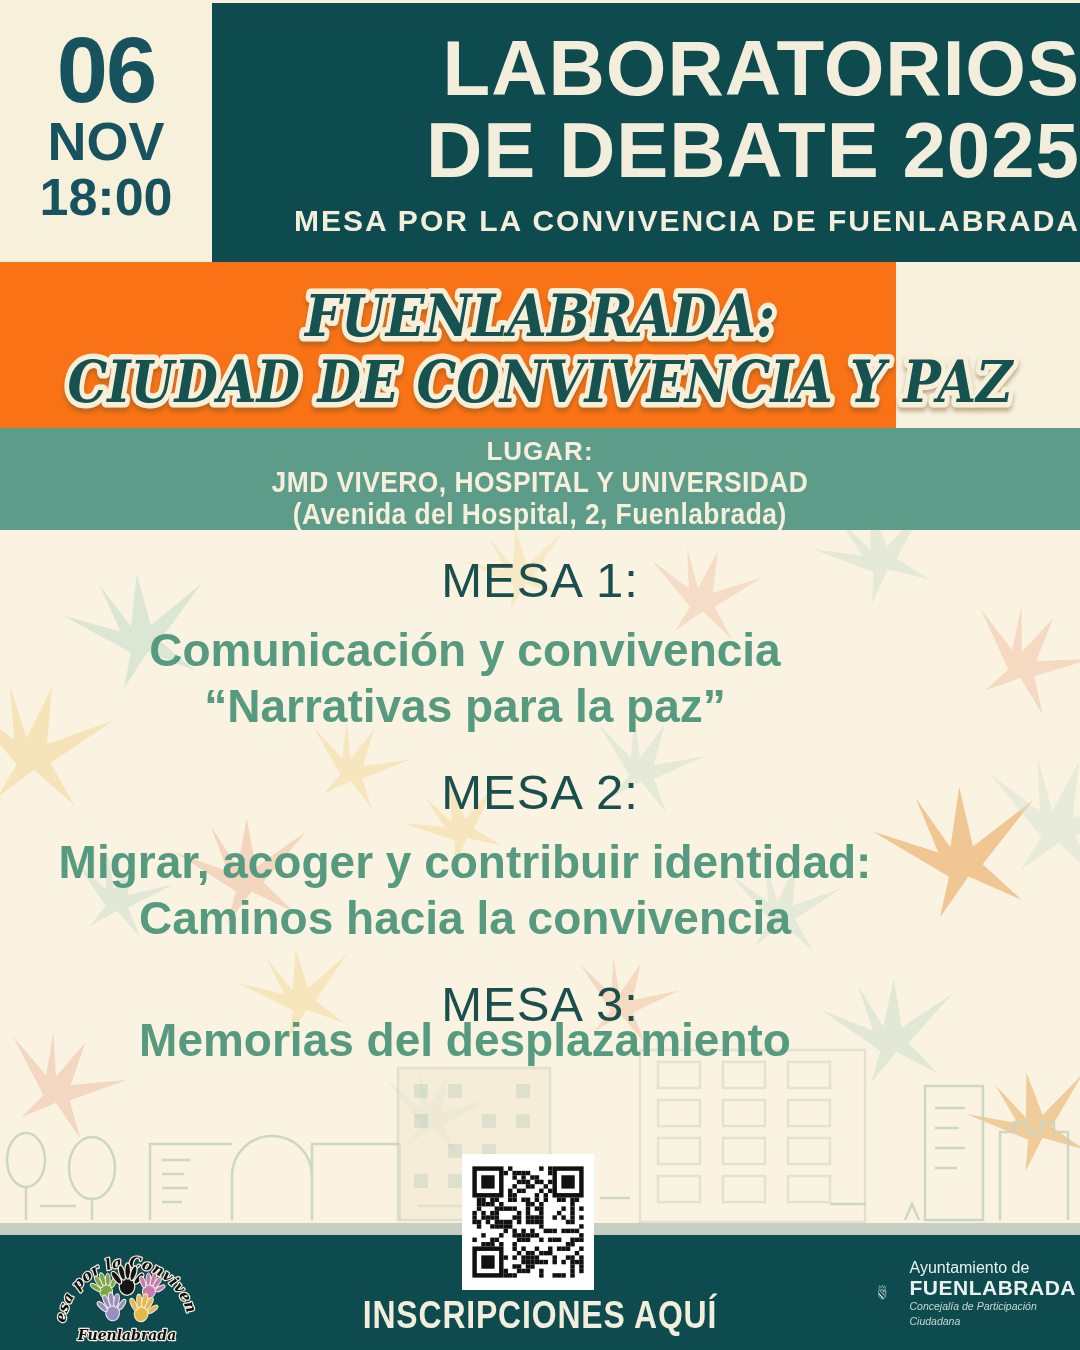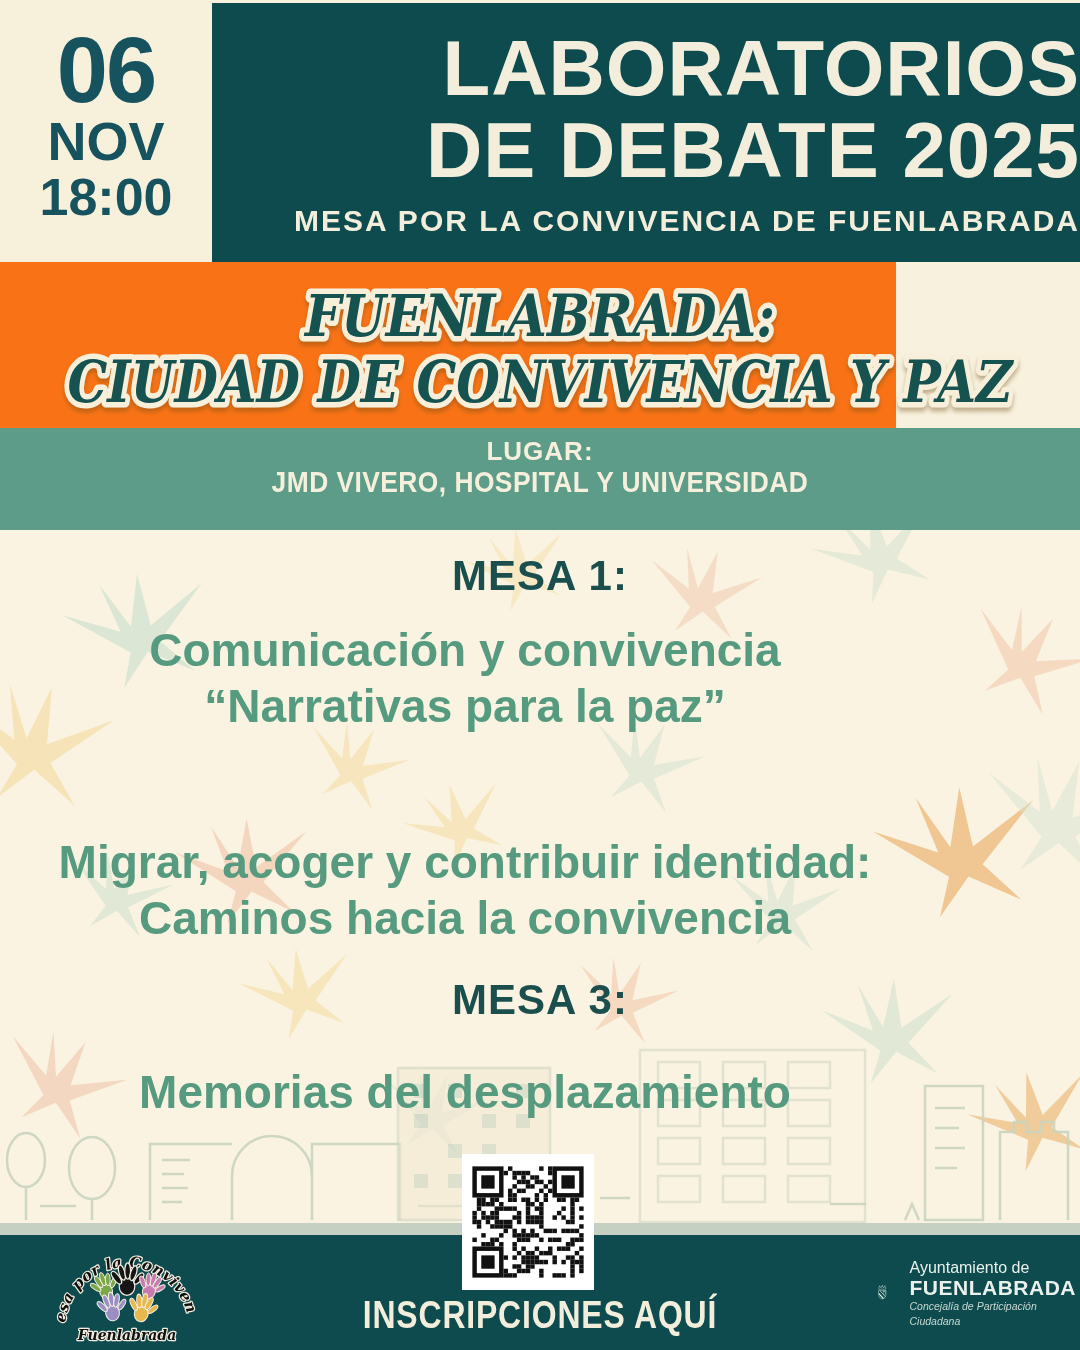--- a/index.html
+++ b/index.html
@@ -28,21 +28,21 @@
   .green-band{left:0;top:428px;width:1080px;height:102px;background:#5d9c88;color:#f6efdc;
               text-align:center;padding-top:8px;box-sizing:border-box;}
   .g-label{font-size:26px;font-weight:bold;line-height:30px;letter-spacing:1px;}
   .g-line{font-size:30px;font-weight:bold;line-height:32px;letter-spacing:.5px;}
   .cx{display:inline-block;transform:scaleX(.88);}
   .cx85{display:inline-block;transform:scaleX(.84);}
 
   
   .body-area{left:0;top:530px;width:1080px;height:693px;background:#faf3e1;}
   .body-area svg{position:absolute;left:0;}
-  .session-h{left:0;width:1080px;text-align:center;font-size:42px;font-weight:bold;
+  .session-h{left:0;width:1080px;text-align:center;font-size:49px;font-weight:normal;
              color:#1a4f4e;letter-spacing:1px;}
   .session-l{left:0;width:930px;text-align:center;font-size:46px;font-weight:bold;
              color:#569a80;line-height:56px;}
 
   
   .sage-strip{left:0;top:1223px;width:1080px;height:12px;background:#c6d0c2;}
   .footer-band{left:0;top:1235px;width:1080px;height:115px;background:#0d4b4e;}
   .cta{left:0;top:1294px;width:1080px;text-align:center;color:#f3eedb;
        font-size:38px;font-weight:bold;letter-spacing:1px;}
   .qr-box{left:462px;top:1154px;width:132px;height:136px;background:#ffffff;}
@@ -76,20 +76,21 @@
   <div class="abs orange-band">
     <svg width="1080" height="166" viewBox="0 0 1080 166" xmlns="http://www.w3.org/2000/svg">
       <text class="banner-text" x="540" y="74" font-size="58" text-anchor="middle" textLength="470" lengthAdjust="spacingAndGlyphs">FUENLABRADA:</text>
       <text class="banner-text" x="540" y="140" font-size="58" text-anchor="middle" textLength="945" lengthAdjust="spacingAndGlyphs">CIUDAD DE CONVIVENCIA Y PAZ</text>
     </svg>
   </div>
 
   <div class="abs green-band">
     <div class="g-label">LUGAR:</div>
     <div class="g-line"><span class="cx">JMD VIVERO, HOSPITAL Y UNIVERSIDAD</span></div>
+    <div class="g-line"><span class="cx">(Avenida del Hospital, 2, Fuenlabrada)</span></div>
   </div>
 
   <div class="abs body-area">
     <svg id="pattern-svg" width="1080" height="693" viewBox="0 0 1080 693" style="top:0" xmlns="http://www.w3.org/2000/svg">
         <polygon points="-50,-30 -12,-10 -20,-46 -4,-12 8,-48 10,-10 52,-32 14,2 34,28 4,8 -18,30 -8,6" transform="translate(140 112) rotate(-12) scale(1.4)" fill="#d6e3d2" opacity="0.85"></polygon>
         <polygon points="-50,-30 -12,-10 -20,-46 -4,-12 8,-48 10,-10 52,-32 14,2 34,28 4,8 -18,30 -8,6" transform="translate(30 227) rotate(8) scale(1.5)" fill="#f5e0ae" opacity="0.8"></polygon>
         <polygon points="-50,-30 -12,-10 -20,-46 -4,-12 8,-48 10,-10 52,-32 14,2 34,28 4,8 -18,30 -8,6" transform="translate(350 242) rotate(20) scale(1)" fill="#f5e0ae" opacity="0.7"></polygon>
         <polygon points="-50,-30 -12,-10 -20,-46 -4,-12 8,-48 10,-10 52,-32 14,2 34,28 4,8 -18,30 -8,6" transform="translate(245 352) rotate(-8) scale(1.3)" fill="#f2cdb4" opacity="0.8"></polygon>
         <polygon points="-50,-30 -12,-10 -20,-46 -4,-12 8,-48 10,-10 52,-32 14,2 34,28 4,8 -18,30 -8,6" transform="translate(115 372) rotate(15) scale(1)" fill="#d6e3d2" opacity="0.7"></polygon>
         <polygon points="-50,-30 -12,-10 -20,-46 -4,-12 8,-48 10,-10 52,-32 14,2 34,28 4,8 -18,30 -8,6" transform="translate(520 47) rotate(-15) scale(1)" fill="#f5e0ae" opacity="0.55"></polygon>
@@ -155,25 +156,26 @@
           <rect x="723" y="128" width="42" height="26"></rect>
           <rect x="788" y="128" width="42" height="26"></rect>
       </g>
     </svg>
   </div>
 
   <div class="abs session-h" style="top:552px">MESA 1:</div>
   <div class="abs session-l" style="top:622px">Comunicación y convivencia</div>
   <div class="abs session-l" style="top:678px">“Narrativas para la paz”</div>
 
+  <div class="abs session-h" style="top:764px">MESA 2:</div>
   <div class="abs session-l" style="top:834px">Migrar, acoger y contribuir identidad:</div>
   <div class="abs session-l" style="top:890px">Caminos hacia la convivencia</div>
 
   <div class="abs session-h" style="top:976px">MESA 3:</div>
-  <div class="abs session-l" style="top:1064px">Memorias del desplazamiento</div>
+  <div class="abs session-l" style="top:1012px">Memorias del desplazamiento</div>
 
   <div class="abs sage-strip"></div>
   <div class="abs footer-band"></div>
 
   <div class="abs qr-box">
     <svg id="qr-svg" width="132" height="136" xmlns="http://www.w3.org/2000/svg">
         <rect x="0" y="0" width="132" height="136" fill="#fff"></rect>
         <rect x="10.375" y="12.375" width="31.150000000000002" height="31.150000000000002" fill="#111"></rect>
         <rect x="14.825" y="16.825" width="22.25" height="22.25" fill="#fff"></rect>
         <rect x="19.275" y="21.275" width="13.350000000000001" height="13.350000000000001" fill="#111"></rect>

